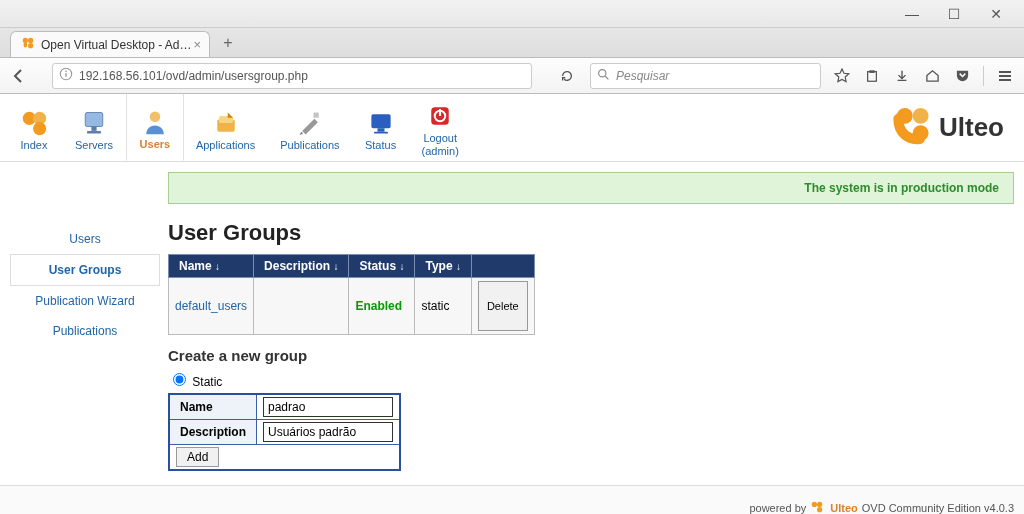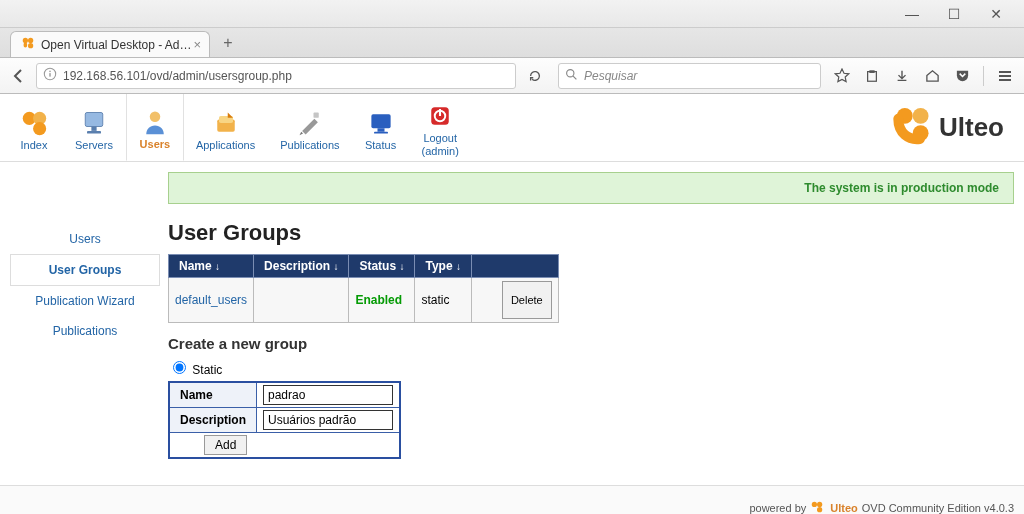--- a/index.html
+++ b/index.html
@@ -13,21 +13,21 @@
   
   .tabstrip { height: 30px; background: linear-gradient(#e6e6e6,#dedede); display:flex; align-items:flex-end; padding-left:10px; border-bottom: 1px solid #bbb; }
   .tab { background:#fafafa; border:1px solid #bbb; border-bottom:none; border-radius:6px 6px 0 0; height:26px; display:flex; align-items:center; padding:0 10px; font-size:12px; color:#333; min-width:200px; position:relative; }
   .tab .favicon { margin-right:6px; }
   .tab .close { position:absolute; right:8px; top:5px; color:#888; font-size:13px; }
   .tab-add { width:24px; height:24px; display:flex; align-items:center; justify-content:center; color:#666; font-size:16px; margin-left:6px; margin-bottom:2px; }
 
   
   .navrow { height: 36px; background: linear-gradient(#fdfdfd,#f3f3f3); display:flex; align-items:center; padding:0 6px; border-bottom:1px solid #bbb; gap:4px; }
   .nav-btn { width:26px; height:26px; display:flex; align-items:center; justify-content:center; color:#666; border-radius:3px; }
-  .url-box { flex: 0 0 480px; height:26px; background:#fff; border:1px solid #ccc; border-radius:3px; display:flex; align-items:center; padding:0 6px; margin:0 0; }
+  .url-box { flex: 0 0 480px; height:26px; background:#fff; border:1px solid #ccc; border-radius:3px; display:flex; align-items:center; padding:0 6px; margin:0 16px; }
   .url-box .info-icon { margin-right:6px; }
   .url-box .url-text { flex:1; color:#555; font-size:12px; white-space:nowrap; overflow:hidden; text-overflow:ellipsis; }
   .reload-cell { width:30px; display:flex; justify-content:center; }
   .search-box { flex:1; height:26px; background:#fff; border:1px solid #ccc; border-radius:3px; display:flex; align-items:center; padding:0 6px; margin:0 4px; color:#888; font-style:italic; }
   .search-box .mag { margin-right:6px; font-style:normal; }
   .right-icons { display:flex; align-items:center; gap:4px; }
   .right-icons .icon-btn { width:26px; height:26px; display:flex; align-items:center; justify-content:center; color:#555; }
   .right-icons .sep { width:1px; height:20px; background:#ccc; margin:0 4px; }
 
   
@@ -60,30 +60,30 @@
   h1.pg-title { font-size:22px; color:#222; margin:0 0 8px 0; }
   h2.pg-sub { font-size:15px; color:#333; margin:12px 0 6px 0; font-weight:bold; }
 
   
   table.ug-table { border-collapse:collapse; font-size:12px; border:1px solid #1f3a6b;}
   table.ug-table th { background:#1f3a6b; color:#fff; font-weight:bold; padding:4px 10px; border:1px solid #7a8db3; text-align:left; font-size:12px; }
   table.ug-table th .sort { font-size:10px; }
   table.ug-table td { border:1px solid #bbb; padding:3px 6px; background:#f7f7f7; }
   table.ug-table td.link { color:#2365a6; }
   table.ug-table td.enabled { color:#059b05; font-weight:bold; }
-  table.ug-table td.del button { font-size:11px; padding:12px 8px; border:1px solid #999; background:#f1f1f1; cursor:pointer;margin-left:24px; }
+  table.ug-table td.del button { font-size:11px; padding:18px 8px; border:1px solid #999; background:#f1f1f1; cursor:pointer; }
 
   
   .create-form { margin-top:4px; }
   .radio-row { margin-bottom:4px; }
   table.form-table { border-collapse:collapse; border:2px solid #2a4fa0; font-size:12px; }
   table.form-table td { border:1px solid #3a5fa8; padding:2px 6px; }
   table.form-table td.lbl { background:#eef2f9; font-weight:bold; padding:4px 10px; }
   table.form-table td input[type=text] { border:1px solid #333; width:130px; height:20px; font-size:12px; padding:0 4px; }
-  table.form-table td button.add { font-size:12px; padding:2px 10px; border:1px solid #999; background:#f1f1f1; cursor:pointer;margin-left:28px; }
+  table.form-table td button.add { font-size:12px; padding:2px 10px; border:1px solid #999; background:#f1f1f1; cursor:pointer; }
 
   
   .footer { height:44px; background:#fafafa; border-top:1px solid #ddd; display:flex; align-items:center; justify-content:flex-end; padding-right:10px; font-size:11px; color:#555; }
   .footer .brandlink { color:#d9822b; font-weight:bold; margin:0 2px; }
 
   .server-icon, .users-icon, .apps-icon, .config-icon, .status-icon, .logout-icon, .index-icon { width:32px; height:32px; display:flex; align-items:center; justify-content:center; }
 
 </style>
 </head>
 <body>

